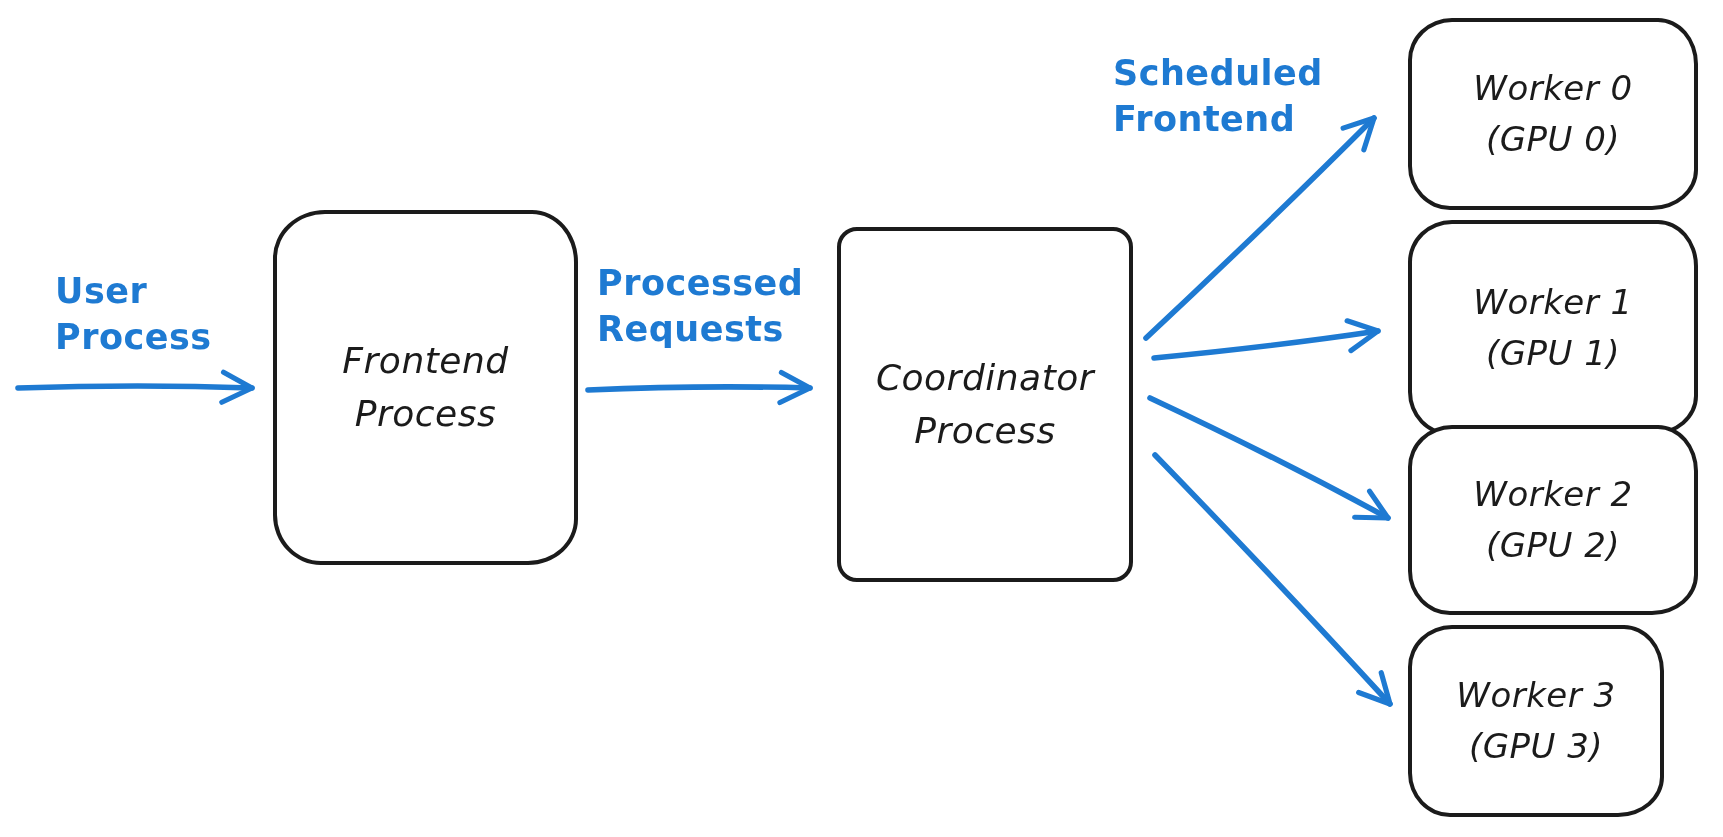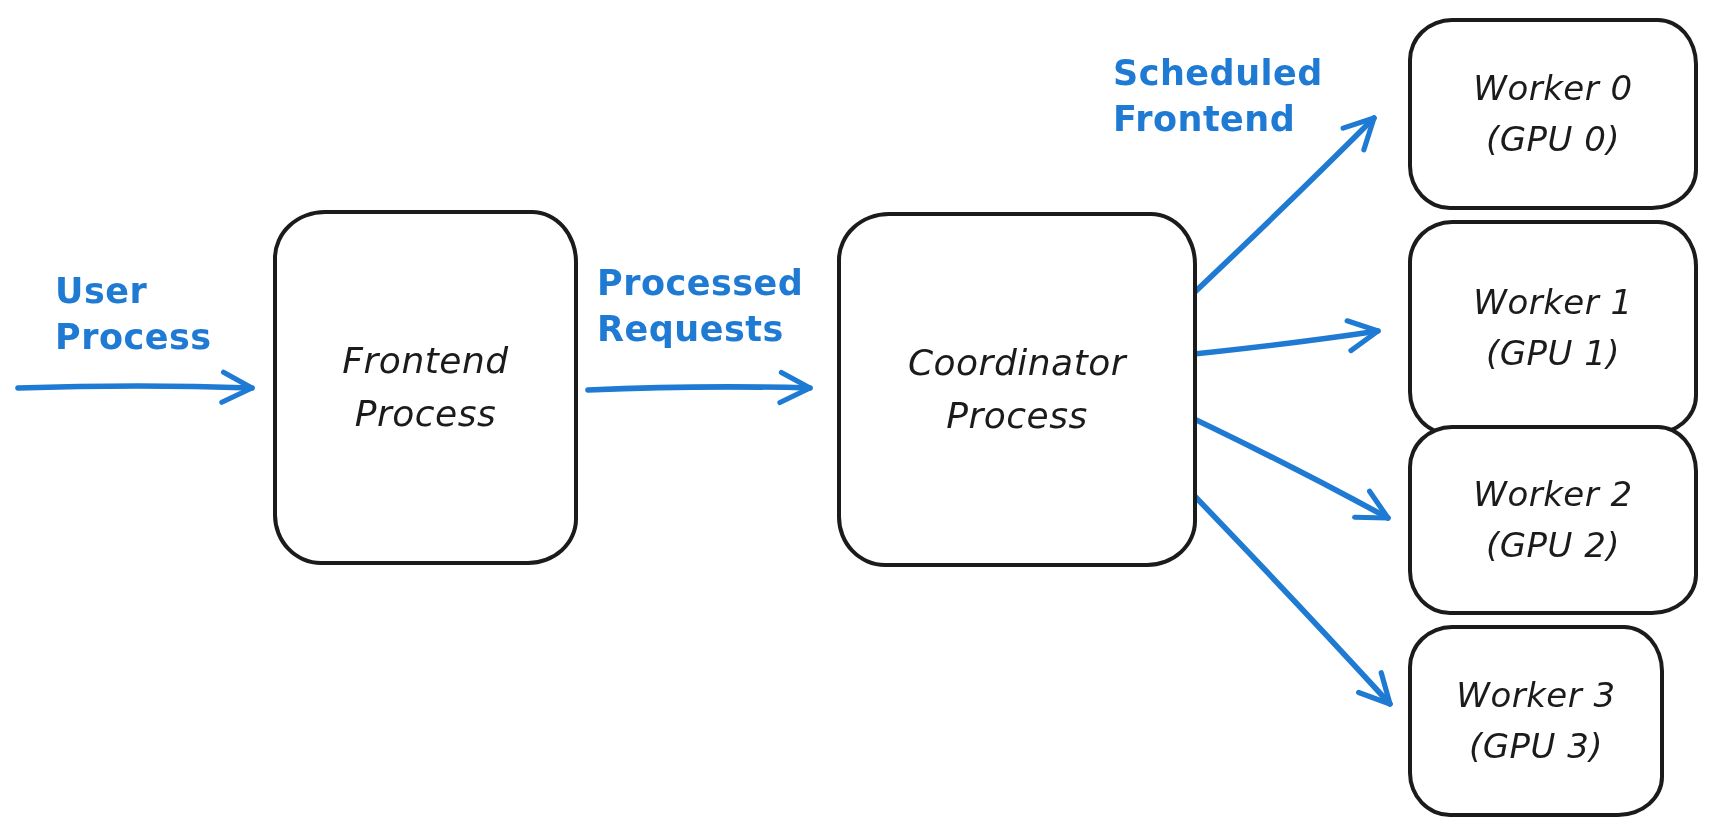--- a/index.html
+++ b/index.html
@@ -39,21 +39,21 @@
   }
   .node.process {
     border-radius: 52px 46px 50px 48px / 48px 52px 46px 50px;
   }
   .node.worker {
     border-radius: 44px 40px 46px 42px / 42px 46px 40px 44px;
   }
   .node.worker .node-label { font-size: 34px; line-height: 1.5; }
 
   #frontend-node    { left: 273px;  top: 210px; width: 305px; height: 355px; }
-  #coordinator-node { left: 837px;  top: 212px; width: 360px; height: 355px; }
+  #coordinator-node { left: 837px;  top: 227px; width: 296px; height: 355px; border-radius: 20px; }
   #worker-0-node { left: 1408px; top: 18px;  width: 290px; height: 192px; }
   #worker-1-node { left: 1408px; top: 220px; width: 290px; height: 216px; }
   #worker-2-node { left: 1408px; top: 425px; width: 290px; height: 190px; }
   #worker-3-node { left: 1408px; top: 625px; width: 256px; height: 192px; }
 
   .edge-label {
     position: absolute;
     white-space: pre-line;
     color: var(--accent);
     font-size: 35px;

